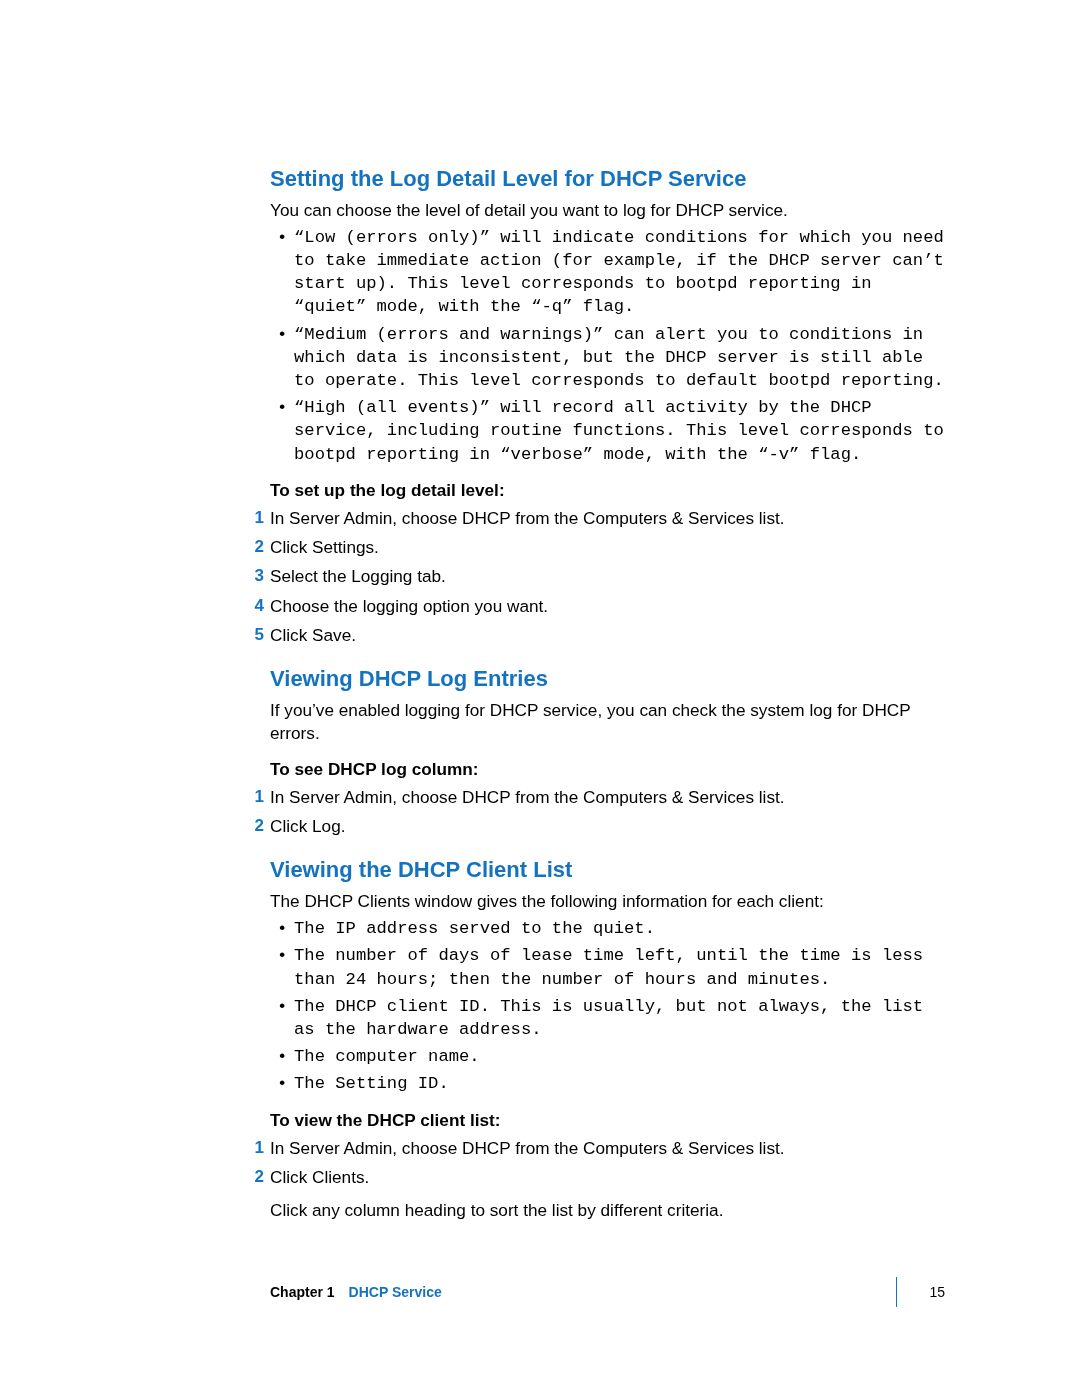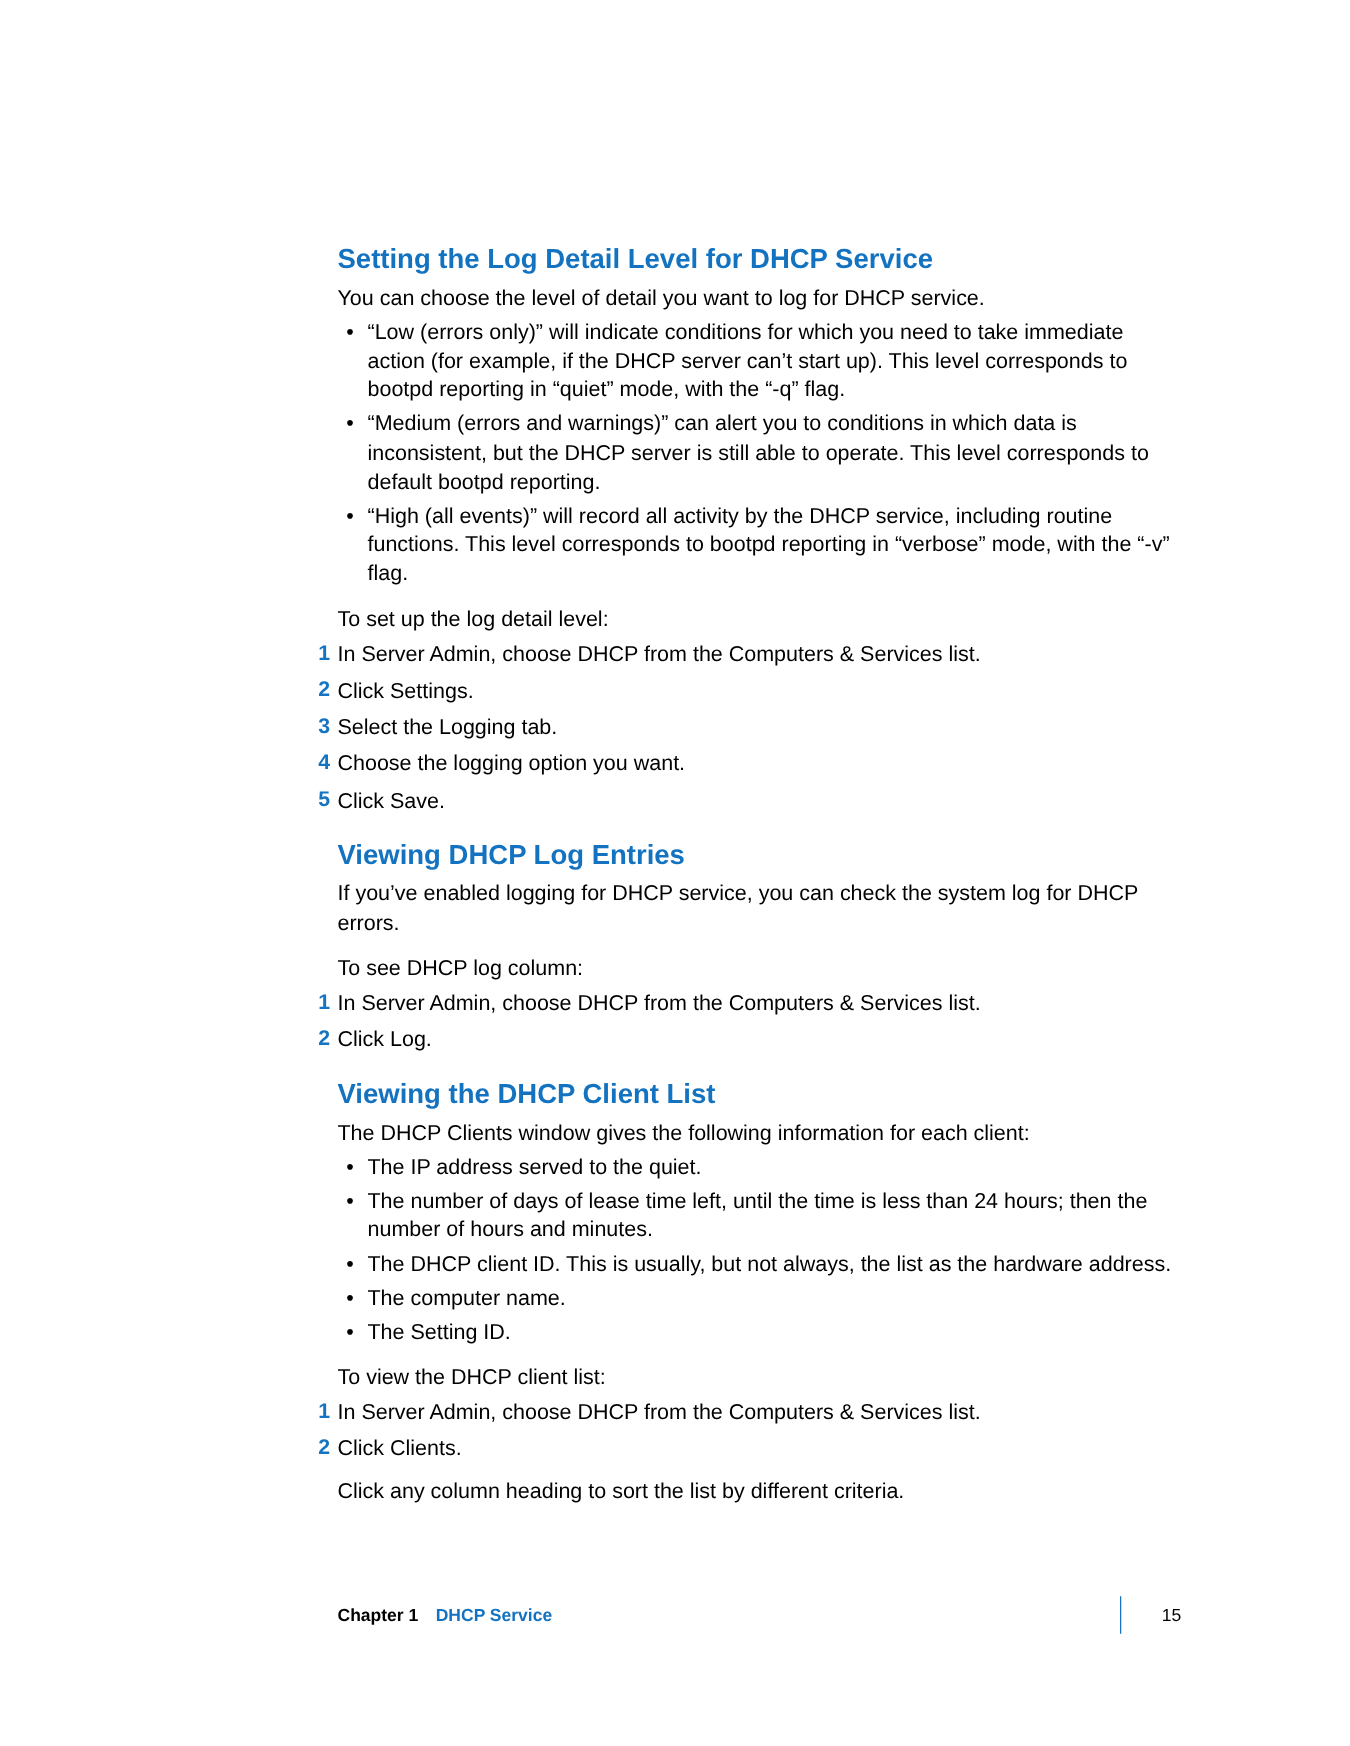--- a/index.html
+++ b/index.html
@@ -6,21 +6,20 @@
     body {
       font-family: "Myriad Pro", "Helvetica Neue", Helvetica, Arial, sans-serif;
       width: 1080px;
       height: 1397px;
       background: #fff;
       color: #000;
       position: relative;
     }
     .page {
       padding: 165px 135px 0 270px;
-      margin-top: 28px;
     }
     .heading {
       color: #1473c0;
       font-size: 22px;
       font-weight: 600;
       margin-bottom: 6px;
       line-height: 1.25;
     }
     .body-text {
       font-size: 17.2px;
@@ -32,32 +31,33 @@
       list-style: none;
       padding: 0;
       margin-bottom: 10px;
     }
     .bullet-list li {
       position: relative;
       padding-left: 24px;
       font-size: 17.2px;
       line-height: 1.35;
       margin-bottom: 4px;
+      font-family: Liberation Mono, monospace;
     }
     .bullet-list li::before {
       content: "•";
       position: absolute;
       left: 7px;
       top: 0;
       font-size: 17.2px;
       color: #000;
     }
     .sub-heading-bold {
       font-size: 17.2px;
-      font-weight: 400;
+      font-weight: 700;
       margin-top: 14px;
       margin-bottom: 6px;
     }
     .num-list {
       list-style: none;
       padding: 0;
       margin-left: -18px;
       margin-bottom: 18px;
     }
     .num-list li {

